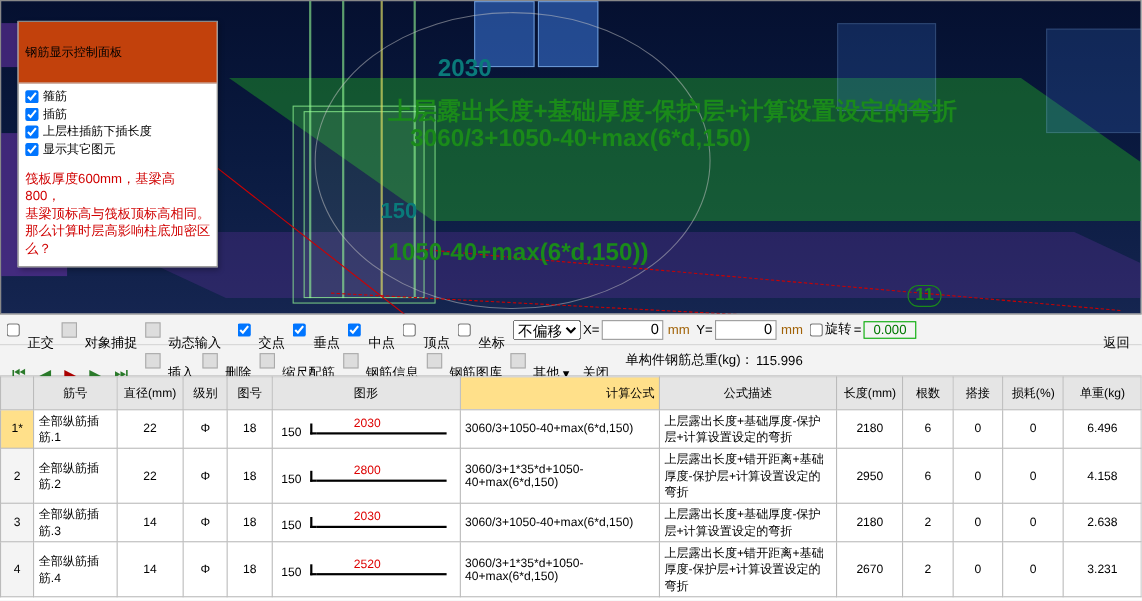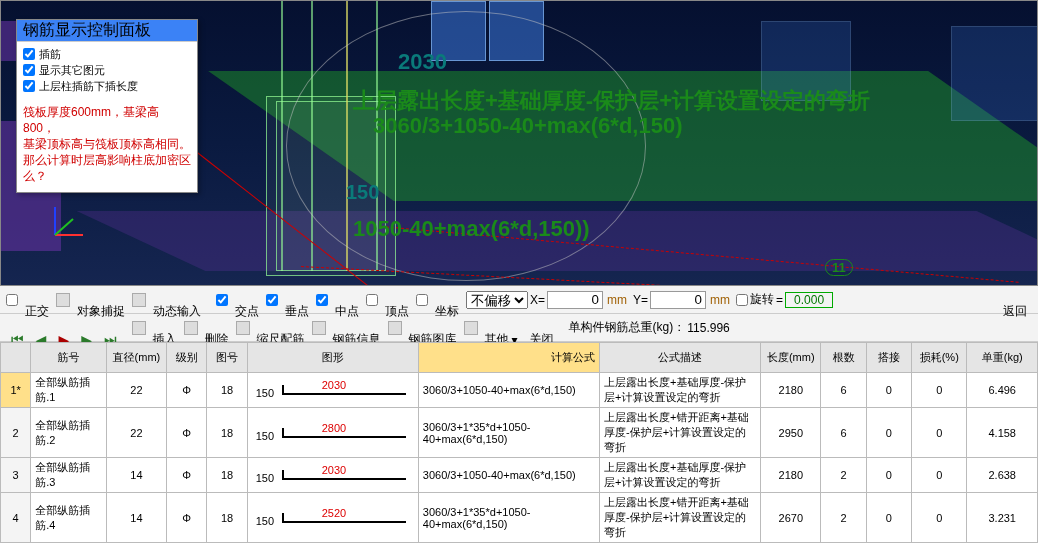--- a/index.html
+++ b/index.html
@@ -1,20 +1,20 @@
 <!DOCTYPE html>
 <html><head>
 <meta charset="utf-8">
 <style>
 * { margin: 0; padding: 0; box-sizing: border-box; }
 body { font-family: "Microsoft YaHei", sans-serif; font-size: 12px; background: #f0f0f0; width: 1038px; height: 546px; overflow: hidden; position: relative; }
 
 .viewport { position: relative; width: 100%; height: 286px; background: linear-gradient(to bottom, #051030 0%, #0a1a40 50%, #152550 100%); overflow: hidden; border: 1px solid #888; }
 .control-panel { position: absolute; top: 18px; left: 15px; width: 182px; background: #fff; border: 1px solid #888; box-shadow: 2px 2px 5px rgba(0,0,0,0.3); z-index: 10; }
-.panel-title { background: #3b82f6; padding: 0 6px; font-size: 16px; border-bottom: 1px solid #ccc; }
+.panel-title { background: #c2410c; padding: 20px 6px; font-size: 11px; border-bottom: 1px solid #ccc; }
 .panel-body { padding: 4px 6px; }
 .chk-row { display: flex; align-items: center; gap: 4px; font-size: 11px; line-height: 16px; }
 .chk-row input { width: 12px; height: 12px; }
 .note-text { color: #d00000; font-size: 12px; padding: 6px 6px 8px 6px; line-height: 16px; }
 
 .geom { position: absolute; }
 .green-plane { background: rgba(30,150,40,0.5); transform: skewX(55deg); }
 .purple-box { background: rgba(100,50,160,0.6); }
 .blue-box { background: rgba(60,120,220,0.55); border: 1px solid rgba(150,200,255,0.6); }
 .cage { border: 1px solid rgba(150,255,150,0.7); background: rgba(200,255,200,0.05); }
@@ -75,38 +75,42 @@
   <div class="geom circle-dim" style="left:285px;top:10px;width:360px;height:270px;border-color:rgba(200,200,200,.5)"></div>
 
   <div class="dash-line" style="left:380px;top:225px;width:640px;transform:rotate(5deg)"></div>
   <div class="dash-line" style="left:300px;top:265px;width:730px;transform:rotate(3deg)"></div>
 
   <div class="overlay-txt teal-txt" style="left:397px;top:48px;font-size:22px">2030</div>
   <div class="overlay-txt green-txt" style="left:352px;top:85px;font-size:22px">上层露出长度+基础厚度-保护层+计算设置设定的弯折</div>
   <div class="overlay-txt green-txt" style="left:372px;top:112px;font-size:22px">3060/3+1050-40+max(6*d,150)</div>
   <div class="overlay-txt teal-txt" style="left:345px;top:180px;font-size:20px">150</div>
   <div class="overlay-txt green-txt" style="left:352px;top:215px;font-size:22px">1050-40+max(6*d,150))</div>
-  <div class="overlay-txt green-txt" style="left:824px;top:258px;font-size:13px;border:1px solid #1a8a1a;border-radius:10px;padding:0 6px">11</div>
+  <div class="overlay-txt green-txt" style="left:824px;top:258px;font-size:16px;border:1px solid #1a8a1a;border-radius:10px;padding:0 6px">11</div>
 
   <div class="red-line" style="left:195px;top:150px;width:340px;transform:rotate(38deg)"></div>
 
   <div class="control-panel">
     <div class="panel-title">钢筋显示控制面板</div>
     <div class="panel-body" id="panel-opts">
+        <label class="chk-row">
+          <input type="checkbox" checked="" style="">
+          <span>箍筋</span>
+        </label>
         <label class="chk-row">
           <input type="checkbox" checked="" style="">
           <span>插筋</span>
         </label>
         <label class="chk-row">
           <input type="checkbox" checked="" style="">
-          <span>显示其它图元</span>
+          <span>上层柱插筋下插长度</span>
         </label>
         <label class="chk-row">
           <input type="checkbox" checked="" style="">
-          <span>上层柱插筋下插长度</span>
+          <span>显示其它图元</span>
         </label>
       </div>
     <div class="note-text" id="panel-note">筏板厚度600mm，基梁高800，<br>基梁顶标高与筏板顶标高相同。<br>那么计算时层高影响柱底加密区么？</div>
   </div>
 
   <div class="axis-gizmo">
     <svg viewBox="0 0 44 44">
       <line x1="10" y1="34" x2="10" y2="6" stroke="#2040ff" stroke-width="2"></line>
       <line x1="10" y1="34" x2="38" y2="34" stroke="#ff3030" stroke-width="2"></line>
       <line x1="10" y1="34" x2="28" y2="18" stroke="#20c020" stroke-width="2"></line>

